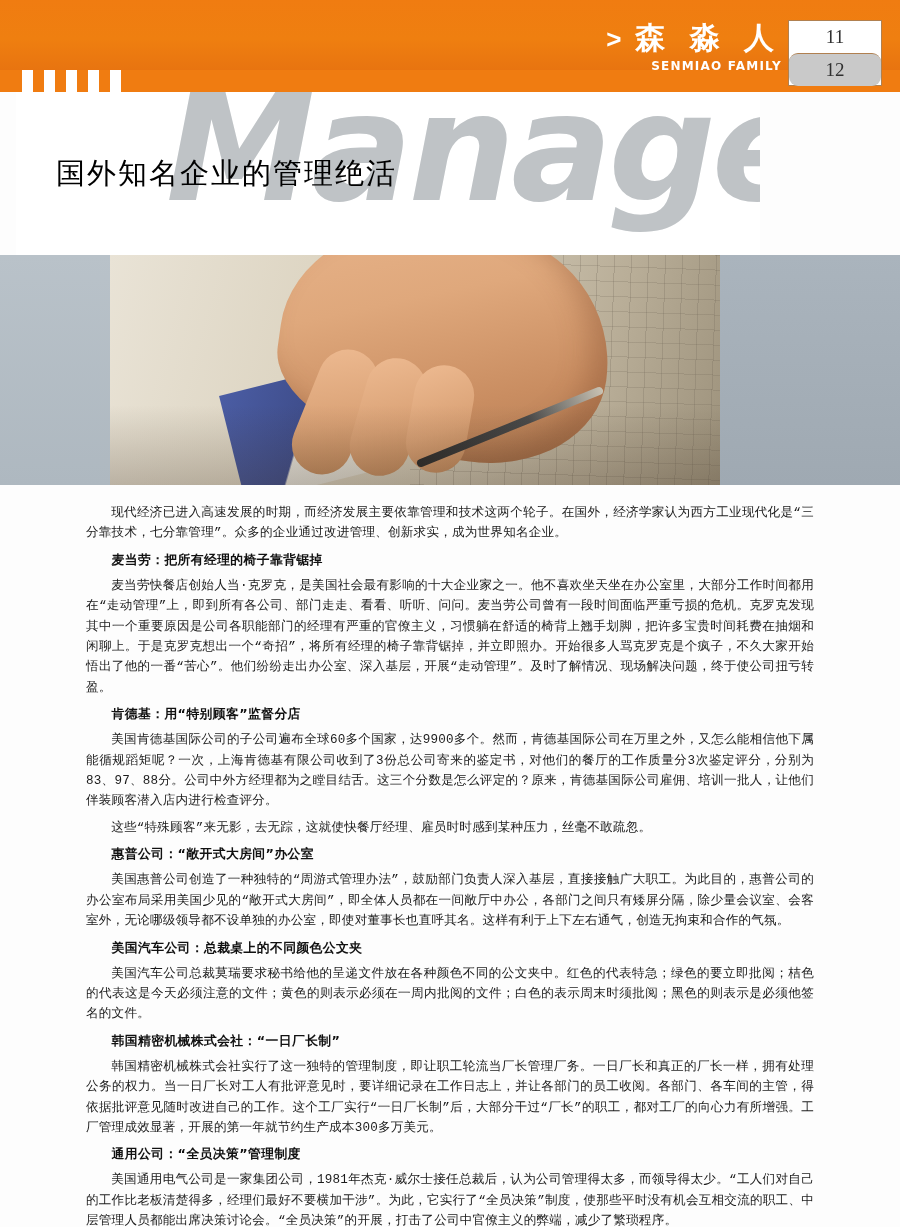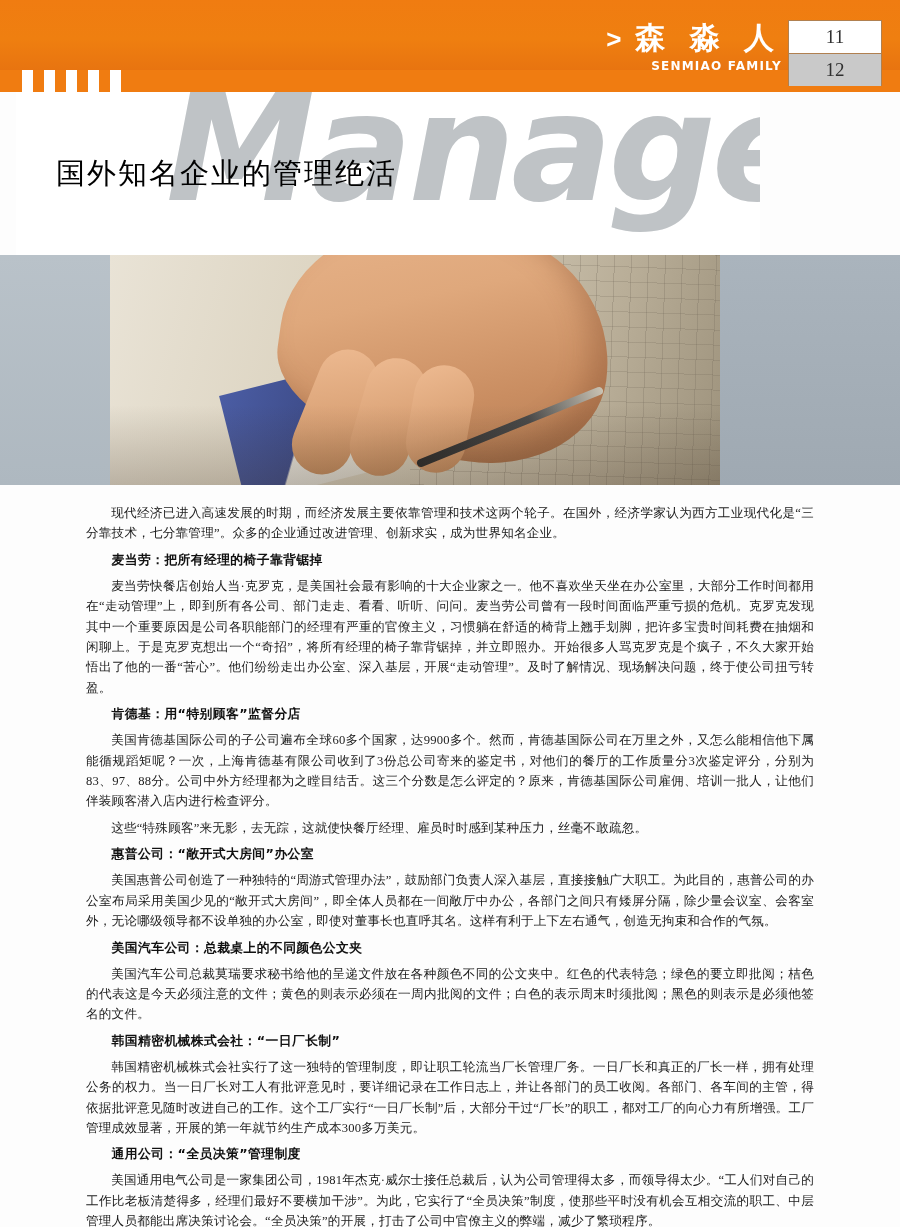--- a/index.html
+++ b/index.html
@@ -49,21 +49,21 @@
     font-size:12px;font-weight:bold;letter-spacing:1.2px;margin-top:4px;
   }
 
   .pagebox{
     position:absolute;right:18px;top:20px;width:92px;height:64px;
     border:1px solid #b08050;background:#ffffff;
   }
   .pagenum{
     position:absolute;left:0;width:92px;height:32px;
     text-align:center;font-size:19px;color:#303030;
-    line-height:32px;font-family:"Liberation Serif",serif;
+    line-height:32px;font-family:"Liberation Serif",serif;border-radius:9px;
   }
   .pagenum.first{top:0;background:#ffffff;}
   .pagenum.second{top:32px;background:#c9c9c9;border-top:1px solid #b08050;}
 
   
   .titlearea{
     position:absolute;left:16px;top:92px;width:744px;height:168px;
     background:#ffffff;overflow:hidden;
   }
   .ghostword{
@@ -151,21 +151,21 @@
     padding:18px 86px 0 86px;
     box-sizing:border-box;
   }
   p.para{
     margin:0 0 6px 0;
     font-size:12.6px;
     line-height:20.4px;
     color:#1b1b1b;
     text-align:justify;
     text-indent:2em;
-    font-family:Liberation Serif, serif;
+    font-family:Liberation Mono, monospace;
     letter-spacing:.2px;
   }
   p.sub{
     margin:6px 0 6px 0;
     font-size:12.8px;
     line-height:20px;
     color:#111111;
     font-weight:bold;
     text-indent:2em;
     letter-spacing:.4px;

